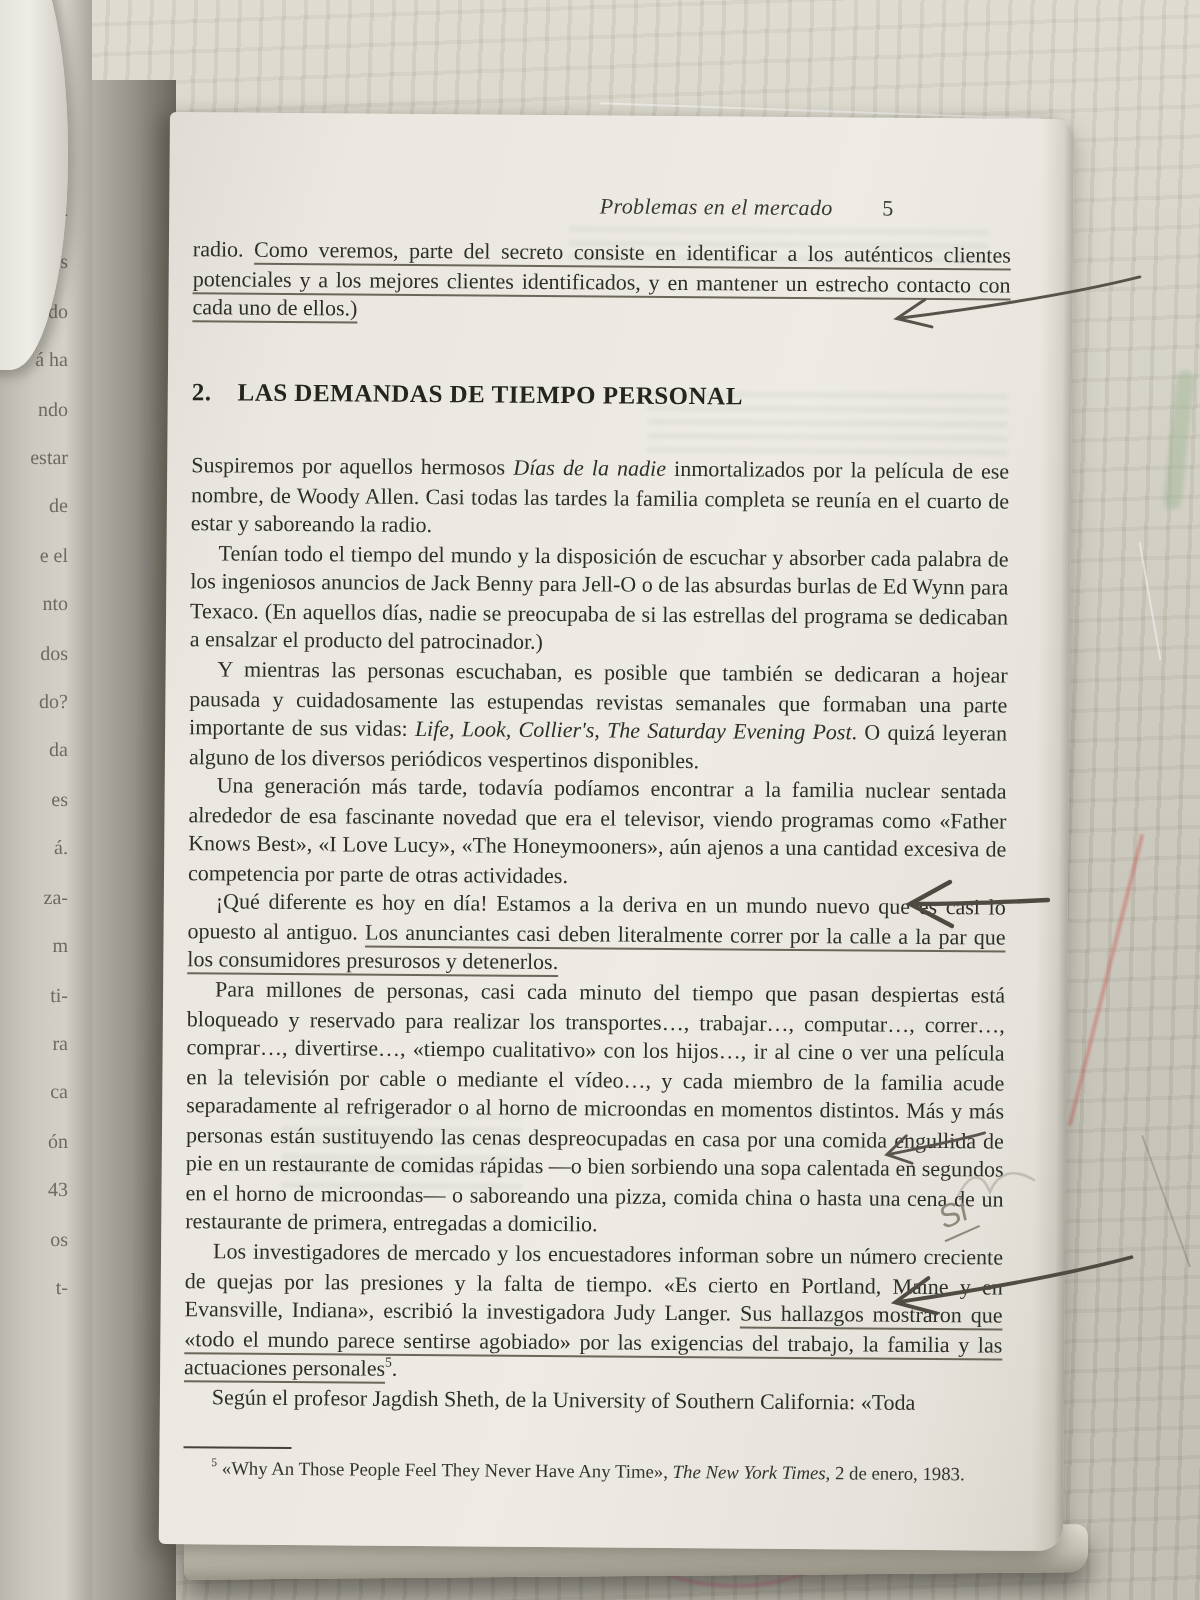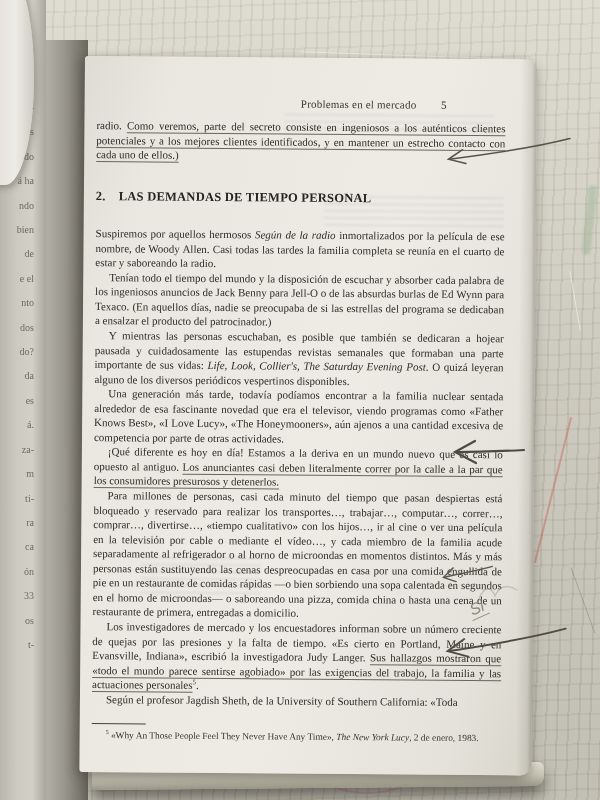--- a/index.html
+++ b/index.html
@@ -64,21 +64,21 @@
     content:""; position:absolute; right:0; top:0; width:16px; height:100%;
     background:linear-gradient(90deg, rgba(120,114,100,0), rgba(120,114,100,.18) 70%, rgba(86,82,72,.38));
     border-radius:0 10px 12px 0; pointer-events:none;
   }
   .bleed{position:absolute; opacity:.09; filter:blur(1px); pointer-events:none;
     background:repeating-linear-gradient(180deg,#4a5a78 0 2px, transparent 2px 7px);}
   .running-head{
     position:absolute; top:40px; left:12px; width:408px;
     text-align:right; padding-right:0; font-size:11px; color:#3a3833;
   }
-  .running-head .rh-title{letter-spacing:.2px;}
+  .running-head .rh-title{font-style:italic; letter-spacing:.2px;}
   .running-head .rh-num{display:inline-block; margin-left:22px; margin-right:58px;}
   .text-block{
     position:absolute; top:62px; left:12px; width:409px;
     font-size:11px; line-height:14.55px; text-align:justify;
   }
   .para{margin:0;}
   .para.indent{text-indent:14px;}
   .para.intro{margin-bottom:0;}
   .section-heading{
     margin:27px 0 23px 0; font-size:12.5px; font-weight:bold;
@@ -116,71 +116,71 @@
   <div class="mark-red"></div>
   <div class="mark-pink"></div>
 
   <div class="edge-strip">
     <div class="edge-fragments">
         <div>cen-</div>
         <div>enes</div>
         <div>ado</div>
         <div>á ha</div>
         <div>ndo</div>
-        <div>bien</div>
+        <div>estar</div>
         <div>de</div>
         <div>e el</div>
         <div>nto</div>
         <div>dos</div>
         <div>do?</div>
         <div>da</div>
         <div>es</div>
         <div>á.</div>
         <div>za-</div>
         <div>m</div>
         <div>ti-</div>
         <div>ra</div>
         <div>ca</div>
         <div>ón</div>
-        <div>33</div>
+        <div>43</div>
         <div>os</div>
         <div>t-</div>
       </div>
   </div>
   <div class="white-curl"></div>
   <div class="gutter"></div>
 
   <div class="page-stack"></div>
 
   <div class="page">
     <div class="bleed" style="left:200px;top:56px;width:210px;height:18px;"></div>
     <div class="bleed" style="left:240px;top:138px;width:180px;height:34px;"></div>
     <div class="bleed" style="left:60px;top:500px;width:120px;height:40px;"></div>
 
     <div class="running-head">
       <span class="rh-title">Problemas en el mercado</span>
       <span class="rh-num">5</span>
     </div>
 
     <div class="text-block">
-      <p class="para intro"><span>radio. </span><span class="seg-u">Como veremos, parte del secreto consiste en ingeniosos a los auténticos clientes potenciales y a los mejores clientes identificados, y en mantener un estrecho contacto con cada uno de ellos.)</span></p>
+      <p class="para intro"><span>radio. </span><span class="seg-u">Como veremos, parte del secreto consiste en identificar a los auténticos clientes potenciales y a los mejores clientes identificados, y en mantener un estrecho contacto con cada uno de ellos.)</span></p>
 
       <h2 class="section-heading"><span class="sec-num">2.</span><span>LAS DEMANDAS DE TIEMPO PERSONAL</span></h2>
 
-      <p class="para"><span>Suspiremos por aquellos hermosos </span><span class="seg-i">Según de la radio</span><span> inmortalizados por la película de ese nombre, de Woody Allen. Casi todas las tardes la familia completa se reunía en el cuarto de estar y saboreando la radio.</span></p>
+      <p class="para"><span>Suspiremos por aquellos hermosos </span><span class="seg-i">Días de la nadie</span><span> inmortalizados por la película de ese nombre, de Woody Allen. Casi todas las tardes la familia completa se reunía en el cuarto de estar y saboreando la radio.</span></p>
       <p class="para indent"><span>Tenían todo el tiempo del mundo y la disposición de escuchar y absorber cada palabra de los ingeniosos anuncios de Jack Benny para Jell-O o de las absurdas burlas de Ed Wynn para Texaco. (En aquellos días, nadie se preocupaba de si las estrellas del programa se dedicaban a ensalzar el producto del patrocinador.)</span></p>
       <p class="para indent"><span>Y mientras las personas escuchaban, es posible que también se dedicaran a hojear pausada y cuidadosamente las estupendas revistas semanales que formaban una parte importante de sus vidas: </span><span class="seg-i">Life, Look, Collier's, The Saturday Evening Post</span><span>. O quizá leyeran alguno de los diversos periódicos vespertinos disponibles.</span></p>
       <p class="para indent"><span>Una generación más tarde, todavía podíamos encontrar a la familia nuclear sentada alrededor de esa fascinante novedad que era el televisor, viendo programas como «Father Knows Best», «I Love Lucy», «The Honeymooners», aún ajenos a una cantidad excesiva de competencia por parte de otras actividades.</span></p>
       <p class="para indent"><span>¡Qué diferente es hoy en día! Estamos a la deriva en un mundo nuevo que es casi lo opuesto al antiguo. </span><span class="seg-u">Los anunciantes casi deben literalmente correr por la calle a la par que los consumidores presurosos y detenerlos.</span></p>
       <p class="para indent"><span>Para millones de personas, casi cada minuto del tiempo que pasan despiertas está bloqueado y reservado para realizar los transportes…, trabajar…, computar…, correr…, comprar…, divertirse…, «tiempo cualitativo» con los hijos…, ir al cine o ver una película en la televisión por cable o mediante el vídeo…, y cada miembro de la familia acude separadamente al refrigerador o al horno de microondas en momentos distintos. Más y más personas están sustituyendo las cenas despreocupadas en casa por una comida engullida de pie en un restaurante de comidas rápidas —o bien sorbiendo una sopa calentada en segundos en el horno de microondas— o saboreando una pizza, comida china o hasta una cena de un restaurante de primera, entregadas a domicilio.</span></p>
       <p class="para indent"><span>Los investigadores de mercado y los encuestadores informan sobre un número creciente de quejas por las presiones y la falta de tiempo. «Es cierto en Portland, Maine y en Evansville, Indiana», escribió la investigadora Judy Langer. </span><span class="seg-u">Sus hallazgos mostraron que «todo el mundo parece sentirse agobiado» por las exigencias del trabajo, la familia y las actuaciones personales</span><sup>5</sup><span>.</span></p>
       <p class="para indent"><span>Según el profesor Jagdish Sheth, de la University of Southern California: «Toda</span></p>
 
       <div class="footnote-rule"></div>
-      <p class="footnote"><sup>5</sup><span> «Why An Those People Feel They Never Have Any Time», </span><span class="seg-i">The New York Lucy</span><span>, 2 de enero, 1983.</span></p>
+      <p class="footnote"><sup>5</sup><span> «Why An Those People Feel They Never Have Any Time», </span><span class="seg-i">The New York Times</span><span>, 2 de enero, 1983.</span></p>
     </div>
   </div>
 
   <div class="pencil" style="left:441px;top:138px;width:134px;height:28px;transform:rotate(-6deg);">
     <svg width="134" height="28" viewBox="0 0 134 28">
       <path d="M130 7 C 95 12, 55 14, 8 15" stroke="#57534a" stroke-width="1.5" fill="none" stroke-linecap="round"></path>
       <path d="M22 7 L7 15 L24 21" stroke="#57534a" stroke-width="1.5" fill="none" stroke-linecap="round"></path>
     </svg>
   </div>
   <div class="pencil" style="left:449px;top:436px;width:78px;height:32px;">

